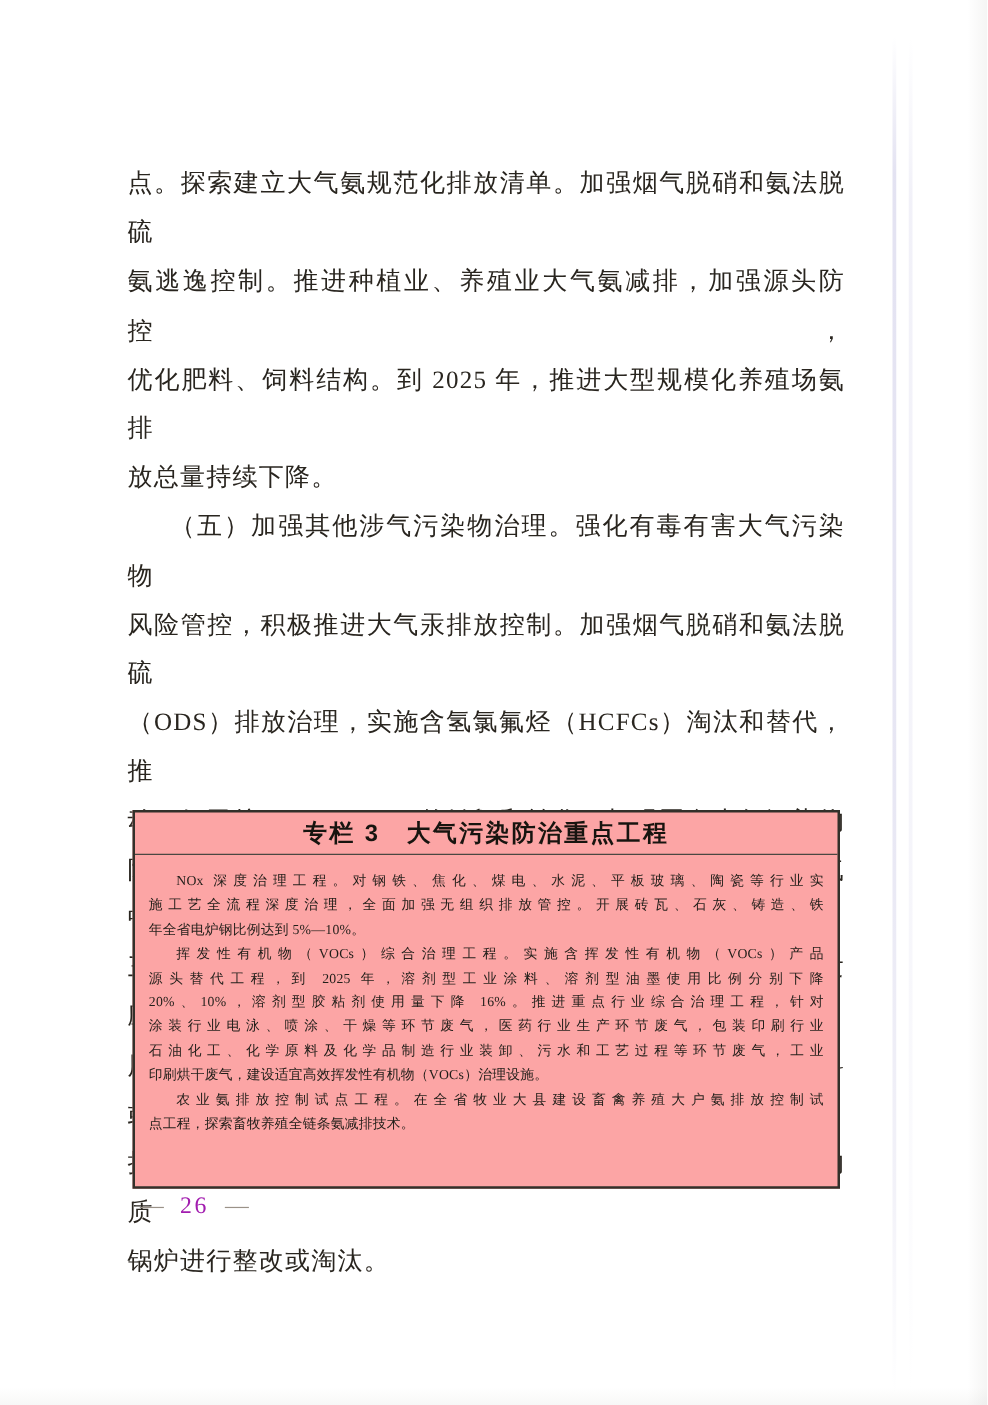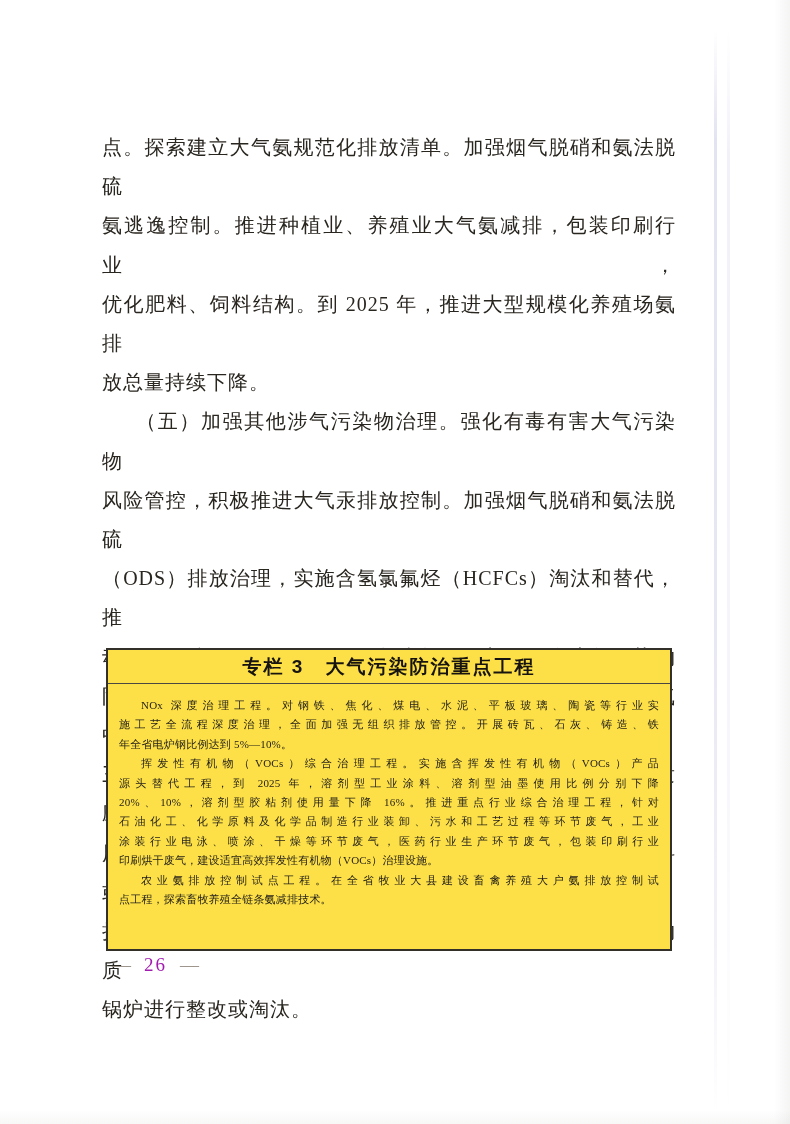--- a/index.html
+++ b/index.html
@@ -23,21 +23,21 @@
     position:absolute;left:102px;top:128px;width:574px;
     font-size:20px;line-height:39.2px;letter-spacing:1px;color:#29251f;
   }
   .tline{text-align:justify;text-align-last:justify;}
   .tline.last{text-align-last:left;}
   .tline.indent{text-indent:1.7em;}
 
   
   .callout{
     position:absolute;left:106px;top:648px;width:566px;height:303px;
-    border:2px solid #33302a;box-sizing:border-box;background:#fde047;
+    border:2px solid #33302a;box-sizing:border-box;background:#fca5a5;
   }
   .callout-title{
     height:33px;display:flex;align-items:center;justify-content:center;
     border-bottom:1.5px solid #4a4742;
     font-family:"Liberation Sans","DejaVu Sans",sans-serif;font-weight:700;
     font-size:19px;letter-spacing:2px;color:#17140f;
   }
   .callout-content{
     padding:12px 11px 0 11px;
     font-size:11px;line-height:19.4px;letter-spacing:.2px;color:#211e19;
@@ -59,21 +59,21 @@
 
 <div class="page">
 
   <div class="scan-line scan-line-1"></div>
   <div class="scan-line scan-line-2"></div>
   <div class="edge-right"></div>
   <div class="edge-bottom"></div>
 
   <div class="body-text" id="body-text">
       <div class="tline">点。探索建立大气氨规范化排放清单。加强烟气脱硝和氨法脱硫</div>
-      <div class="tline">氨逃逸控制。推进种植业、养殖业大气氨减排，包装印刷行业，</div>
+      <div class="tline">氨逃逸控制。推进种植业、养殖业大气氨减排，加强源头防控，</div>
       <div class="tline">优化肥料、饲料结构。到 2025 年，推进大型规模化养殖场氨排</div>
       <div class="tline last">放总量持续下降。</div>
       <div class="tline indent">（五）加强其他涉气污染物治理。强化有毒有害大气污染物</div>
       <div class="tline">风险管控，积极推进大气汞排放控制。加强烟气脱硝和氨法脱硫</div>
       <div class="tline">（ODS）排放治理，实施含氢氯氟烃（HCFCs）淘汰和替代，推</div>
       <div class="tline">动三氟甲烷（HFC—23）的销毁和转化。加强恶臭大气污染物</div>
       <div class="tline">防控，开展恶臭投诉重点企业和园区监测试点。推进工业烟气中</div>
       <div class="tline">三氧化硫、汞、铅、砷、镉等非常规污染物强效脱除技术研发应</div>
       <div class="tline">用。加强生物质锅炉燃料品质及排放管控，禁止使用劣质燃料或</div>
       <div class="tline">掺烧垃圾、工业固废，对污染物排放不能稳定达到标准的生物质</div>
@@ -82,22 +82,22 @@
 
   <div class="callout">
     <div class="callout-title">专栏 3　大气污染防治重点工程</div>
     <div class="callout-content" id="box-content">
         <div class="bline indent">NOx 深度治理工程。对钢铁、焦化、煤电、水泥、平板玻璃、陶瓷等行业实</div>
         <div class="bline">施工艺全流程深度治理，全面加强无组织排放管控。开展砖瓦、石灰、铸造、铁</div>
         <div class="bline last">年全省电炉钢比例达到 5%—10%。</div>
         <div class="bline indent">挥发性有机物（VOCs）综合治理工程。实施含挥发性有机物（VOCs）产品</div>
         <div class="bline">源头替代工程，到 2025 年，溶剂型工业涂料、溶剂型油墨使用比例分别下降</div>
         <div class="bline">20%、10%，溶剂型胶粘剂使用量下降 16%。推进重点行业综合治理工程，针对</div>
+        <div class="bline">涂装行业电泳、喷涂、干燥等环节废气，医药行业生产环节废气，包装印刷行业</div>
         <div class="bline">石油化工、化学原料及化学品制造行业装卸、污水和工艺过程等环节废气，工业</div>
-        <div class="bline">涂装行业电泳、喷涂、干燥等环节废气，医药行业生产环节废气，包装印刷行业</div>
         <div class="bline last">印刷烘干废气，建设适宜高效挥发性有机物（VOCs）治理设施。</div>
         <div class="bline indent">农业氨排放控制试点工程。在全省牧业大县建设畜禽养殖大户氨排放控制试</div>
         <div class="bline last">点工程，探索畜牧养殖全链条氨减排技术。</div>
       </div>
   </div>
 
   <div class="footer">
     <span class="dash">—</span>
     <span class="pnum">26</span>
     <span class="dash">—</span>

